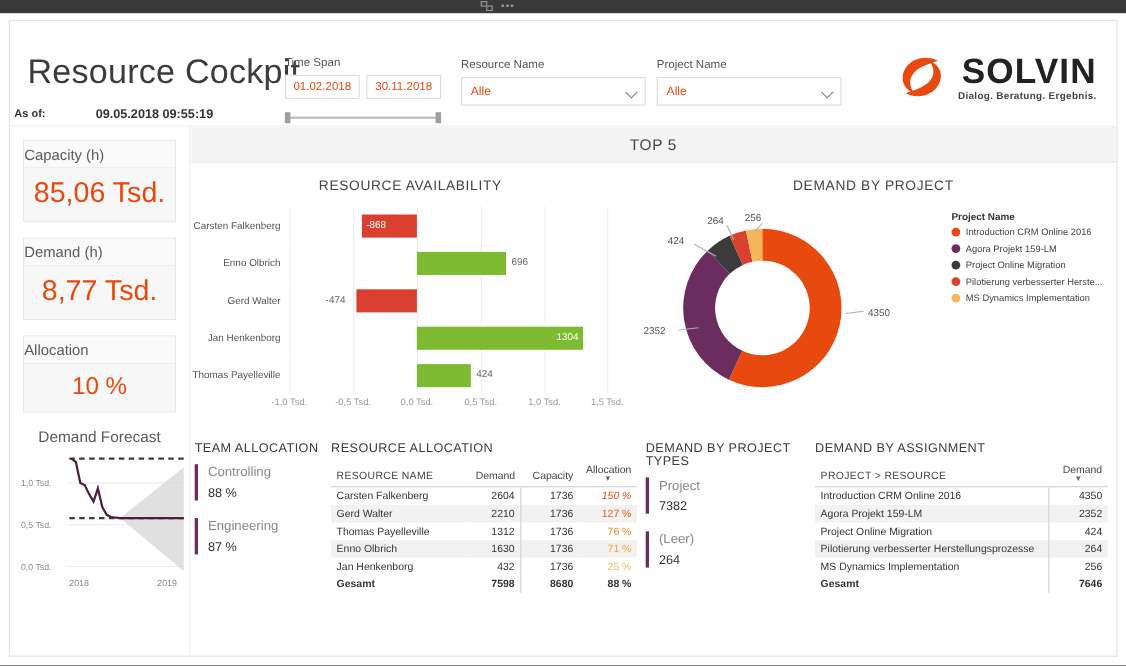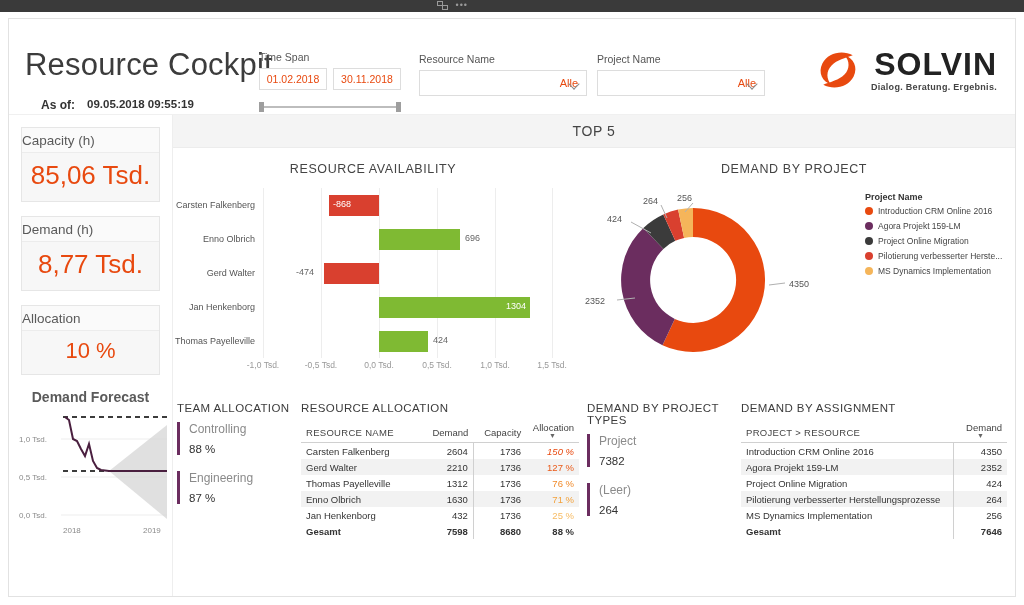--- a/index.html
+++ b/index.html
@@ -30,41 +30,41 @@
     width: 1008px; height: 579px; border: 1px solid #e2e2e2;
     position: relative; background: #fff;
   }
 
   
   .header { height: 96px; position: relative; border-bottom: 1px solid #f0f0f0; }
   .title {
     position:absolute; left:16px; top:28px;
     font-size: 31px; color: #3c3c3c; font-weight: 300; letter-spacing: .2px;
   }
-  .asof-label { position:absolute; left:32px; top:79px; font-size:12px; font-weight:bold; color:#333; }
+  .asof-label { position:absolute; left:4px; top:79px; font-size:10px; font-weight:bold; color:#333; }
   .asof-value { position:absolute; left:78px; top:79px; font-size:11.5px; font-weight:bold; color:#333; }
 
   .slicer-label { font-size:10.5px; color:#555; }
   .timespan { position:absolute; left:250px; top:32px; width:142px; }
   .ts-boxes { display:flex; gap:6px; margin-top:5px; }
   .ts-box {
     flex:1; border:1px solid #ddd; background:#fff; text-align:center;
     font-size:10.5px; color:#e8490f; padding:4px 0;
   }
   .ts-slider { margin-top:12px; position:relative; height:10px; }
   .ts-track { position:absolute; left:3px; right:3px; top:4px; height:2px; background:#bdbdbd; }
   .ts-handle { position:absolute; top:0; width:5px; height:10px; background:#9e9e9e; }
   .ts-handle.l { left:0; } .ts-handle.r { right:0; }
 
   .dd { position:absolute; top:34px; }
   .dd.res { left:410px; width:168px; }
   .dd.proj { left:588px; width:168px; }
   .dd-box {
     margin-top:5px; border:1px solid #ddd; background:#fff; height:26px;
-    display:flex; align-items:center; padding:12px 8px; position:relative;justify-content:flex-end;
+    display:flex; align-items:center; padding:12px 8px; position:relative;
   }
   .dd-val { font-size:11px; color:#e8490f; }
   .chev {
     position:absolute; right:8px; top:9px; width:8px; height:8px;
     border-right:1.4px solid #8a8a8a; border-bottom:1.4px solid #8a8a8a;
     transform: rotate(45deg);
   }
 
   .logo { position:absolute; right:18px; top:28px; display:flex; align-items:center; gap:10px; }
   .logo-mark { width:46px; height:46px; }
@@ -80,21 +80,21 @@
   
   .kpi { margin: 4px 6px 14px 6px; border:1px solid #e6e6e6; }
   .kpi-title {
     text-align:left; font-size:13.5px; color:#5a5a5a; padding:5px 0 4px;
     border-bottom:1px solid #ececec; background:#fafafa;
   }
   .kpi-value { text-align:center; font-size:26px; color:#e8490f; padding:7px 0 10px; background:#f7f7f7; font-weight:400; }
   .kpi.small .kpi-value { font-size:22px; }
 
   
-  .fc-title { text-align:center; font-size:14px; color:#5a5a5a; margin:12px 0 6px; font-weight:700; }
+  .fc-title { text-align:center; font-size:14px; color:#5a5a5a; margin:12px 0 6px; font-weight:400; }
   .fc-chart { padding-left:2px; }
 
   
   .top5 {
     height:33px; background:#f4f4f4; border-bottom:1px solid #ececec;
     display:flex; align-items:center; justify-content:center;
     font-size:14px; color:#444; letter-spacing:.6px;
   }
 
   .charts-row { height:248px; display:flex; }

